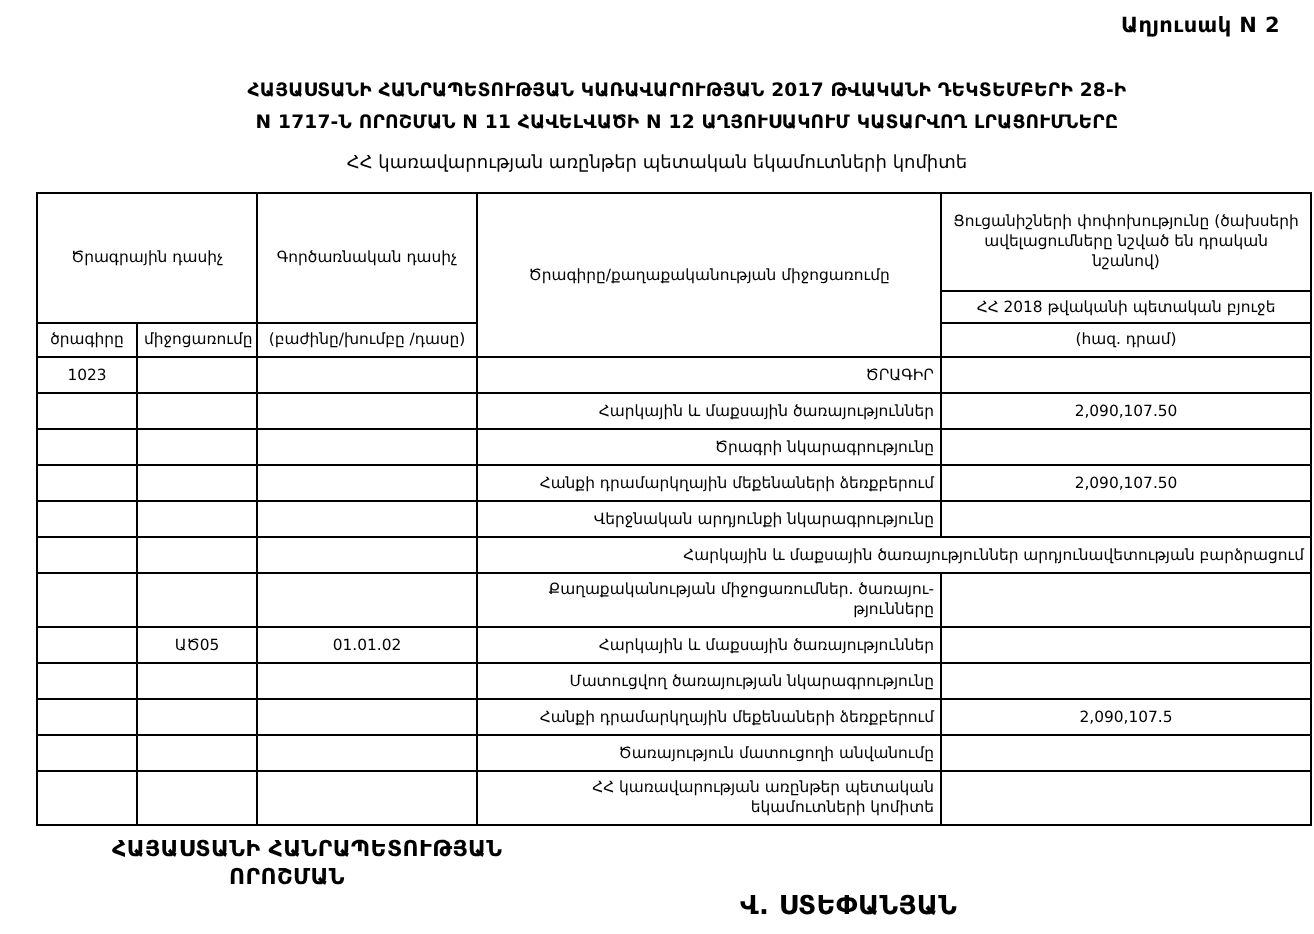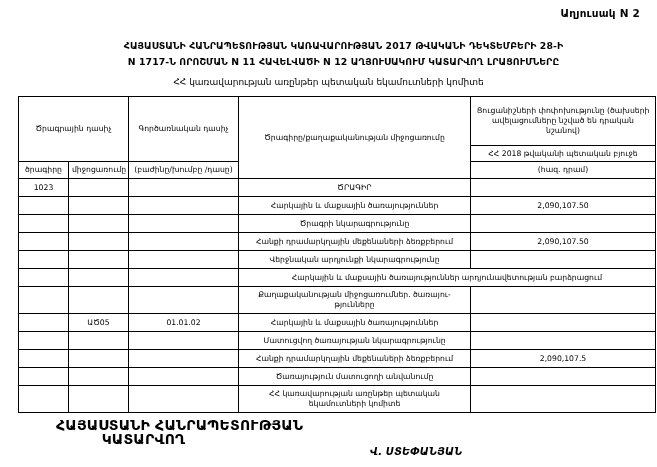--- a/index.html
+++ b/index.html
@@ -96,21 +96,21 @@
     text-align: center;
     height: 14px;
     font-size: 7.6px;
   }
   td.code {
     text-align: center;
     font-size: 8px;
     height: 15px;
   }
   td.desc {
-    text-align: center;
+    text-align: right;
     font-size: 7.8px;
     padding-left: 4px;
   }
   td.amount {
     text-align: center;
     font-size: 8px;
   }
   td.blank {
     height: 15px;
   }
@@ -120,35 +120,34 @@
   .c4 { width: 232px; }
   .c5 { width: 185px; }
 
   .row-tall td { height: 24px; }
 
   
   .sign-left {
     position: absolute;
     top: 418px;
     left: 56px;
-    font-size: 14px;
+    font-size: 11px;
     font-weight: bold;
     line-height: 14px;
     letter-spacing: 0.2px;
   }
   .sign-left .l1, .sign-left .l2 { display: block; text-align: left; }
   .sign-left .l3 { display: block; text-align: center; width: 175px; }
   .sign-right {
     position: absolute;
     top: 446px;
     left: 370px;
-    font-size: 10px;
+    font-size: 13px;
     font-weight: bold;
     letter-spacing: 0.2px;
-    font-style: italic;
   }
 </style>
 </head>
 <body>
 
 <div class="page">
 
   <div class="annex-label">Աղյուսակ N 2</div>
 
   <div class="doc-title">
@@ -267,18 +266,18 @@
             <td class="code"></td>
             <td class="desc">ՀՀ կառավարության առընթեր պետական եկամուտների կոմիտե</td>
             <td class="amount"></td>
           </tr>
         </tbody>
     </table>
   </div>
 
   <div class="sign-left">
     <span class="l1">ՀԱՅԱՍՏԱՆԻ ՀԱՆՐԱՊԵՏՈՒԹՅԱՆ</span>
-    <span class="l3">ԿԱՏԱՐՎՈՂ</span>
+    <span class="l3">ՈՐՈՇՄԱՆ</span>
   </div>
 
   <div class="sign-right">Վ. ՍՏԵՓԱՆՅԱՆ</div>
 
 </div>
 
 </body></html>

